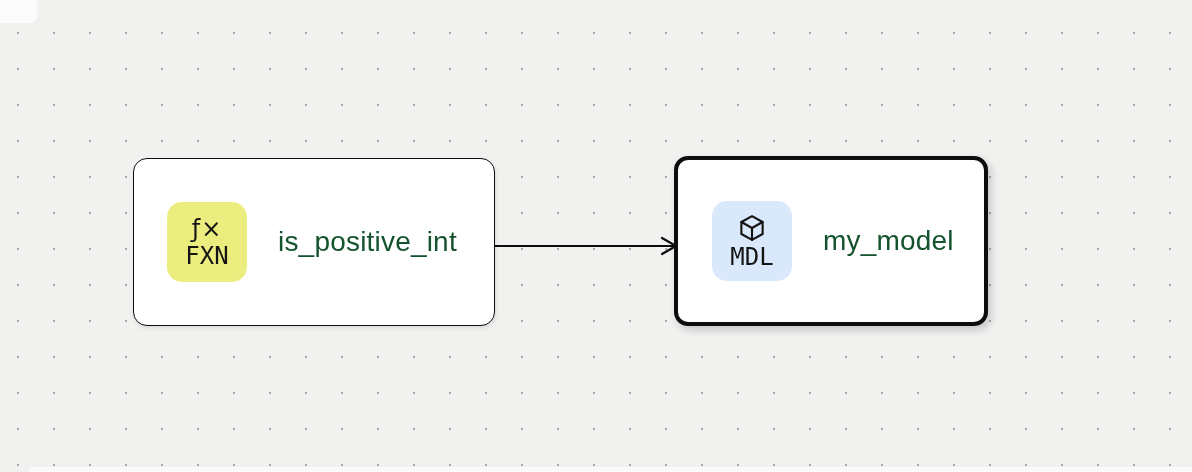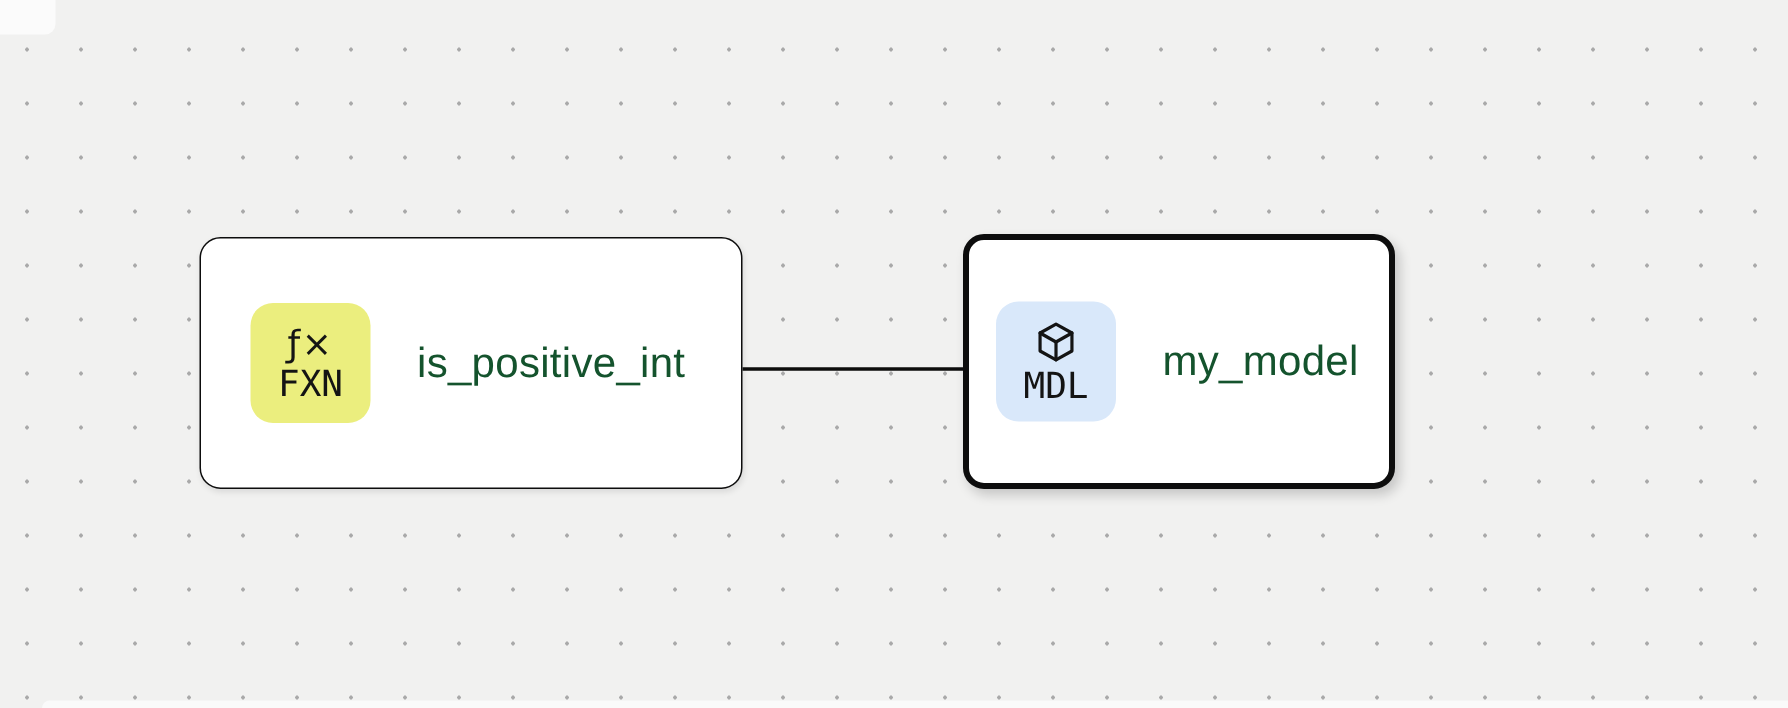--- a/index.html
+++ b/index.html
@@ -54,23 +54,23 @@
     border-radius: 14px;
     cursor: pointer;
   }
   .node-fxn {
     left: 133px; top: 158px;
     width: 362px; height: 168px;
     padding-left: 33px;
     box-shadow: 1px 2px 4px rgba(0,0,0,0.10);
   }
   .node-mdl {
-    left: 642px; top: 156px;
-    width: 288px; height: 170px;
-    padding-left: 18px;
+    left: 674px; top: 156px;
+    width: 314px; height: 170px;
+    padding-left: 34px;
     border-width: 4px;
     box-shadow: 3px 4px 8px rgba(0,0,0,0.18);
   }
 
   .badge {
     width: 80px; height: 80px;
     border-radius: 15px;
     display: flex;
     flex-direction: column;
     align-items: center;

